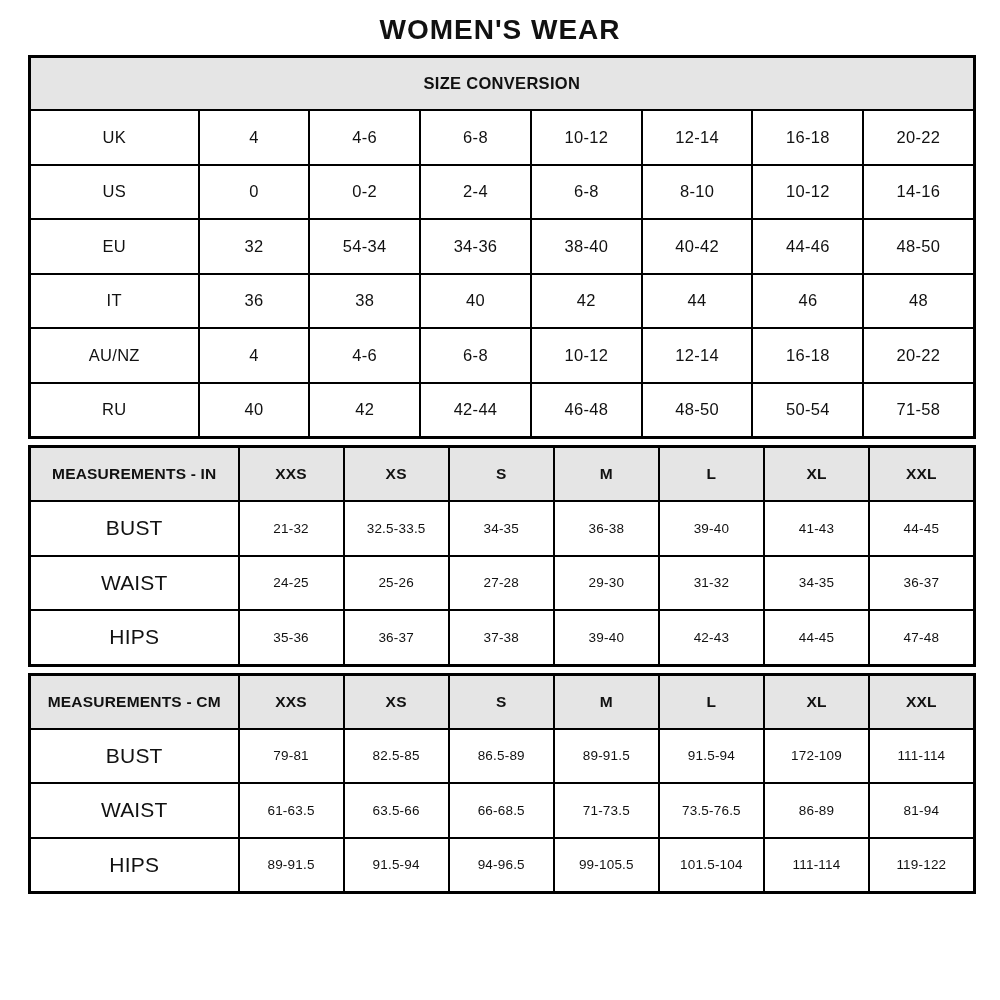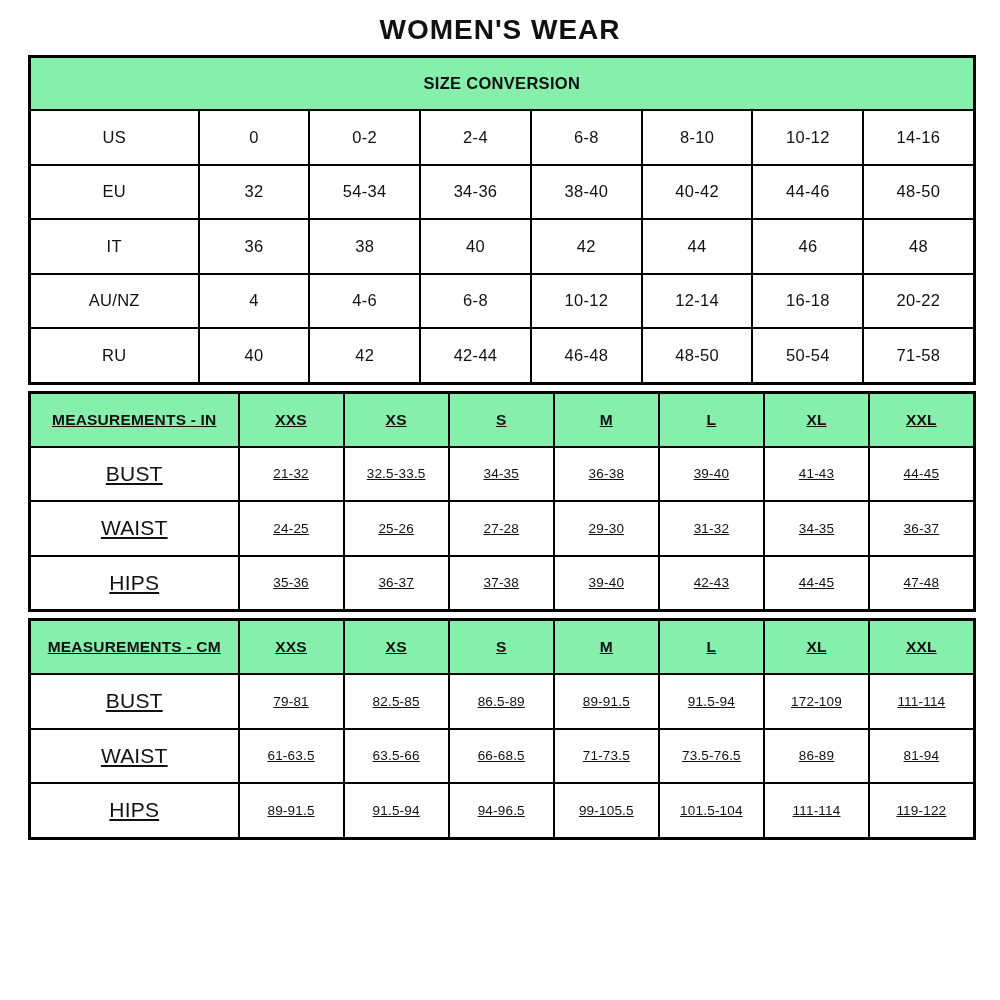--- a/index.html
+++ b/index.html
@@ -38,31 +38,31 @@
   table.tbl td {
     border: 2px solid #000;
     text-align: center;
     vertical-align: middle;
     padding: 0;
     overflow: hidden;
     white-space: nowrap;
   }
   
   .band {
-    background: #86efac;
+    background: #e5e5e5;
     font-weight: bold;
     font-size: 16px;
     letter-spacing: 0.6px;
     height: 51px;
   }
   
   .tbl-conv td { height: 52.5px; font-size: 16.5px; letter-spacing: 0.3px; }
   .tbl-conv td.band { height: 51px; }
   
-  .tbl-meas { margin-top: 6px; text-decoration: underline; }
+  .tbl-meas { margin-top: 6px; }
   .tbl-meas td { height: 52.5px; font-size: 13.5px; letter-spacing: 0.2px; }
   .tbl-meas td.band { height: 52px; font-size: 15.5px; }
   .tbl-meas td.rowlabel { font-size: 21px; }
   
   .tbl-conv col.c-label { width: 169px; }
   .tbl-conv col.c-size  { width: 110.8px; }
   .tbl-meas col.c-label { width: 209px; }
   .tbl-meas col.c-size  { width: 105.1px; }
 </style>
 </head>
@@ -79,20 +79,30 @@
         <col class="c-size">
         <col class="c-size">
       <col class="c-size">
         <col class="c-size">
         <col class="c-size">
         <col class="c-size">
     </colgroup>
     <tbody>
       <tr>
         <td class="band" colspan="8">SIZE CONVERSION</td>
+      </tr>
+      <tr>
+        <td class="rowlabel">UK</td>
+        <td>4</td>
+        <td>4-6</td>
+        <td>6-8</td>
+        <td>10-12</td>
+        <td>12-14</td>
+        <td>16-18</td>
+        <td>20-22</td>
       </tr>
       <tr>
         <td class="rowlabel">US</td>
         <td>0</td>
         <td>0-2</td>
         <td>2-4</td>
         <td>6-8</td>
         <td>8-10</td>
         <td>10-12</td>
         <td>14-16</td>

